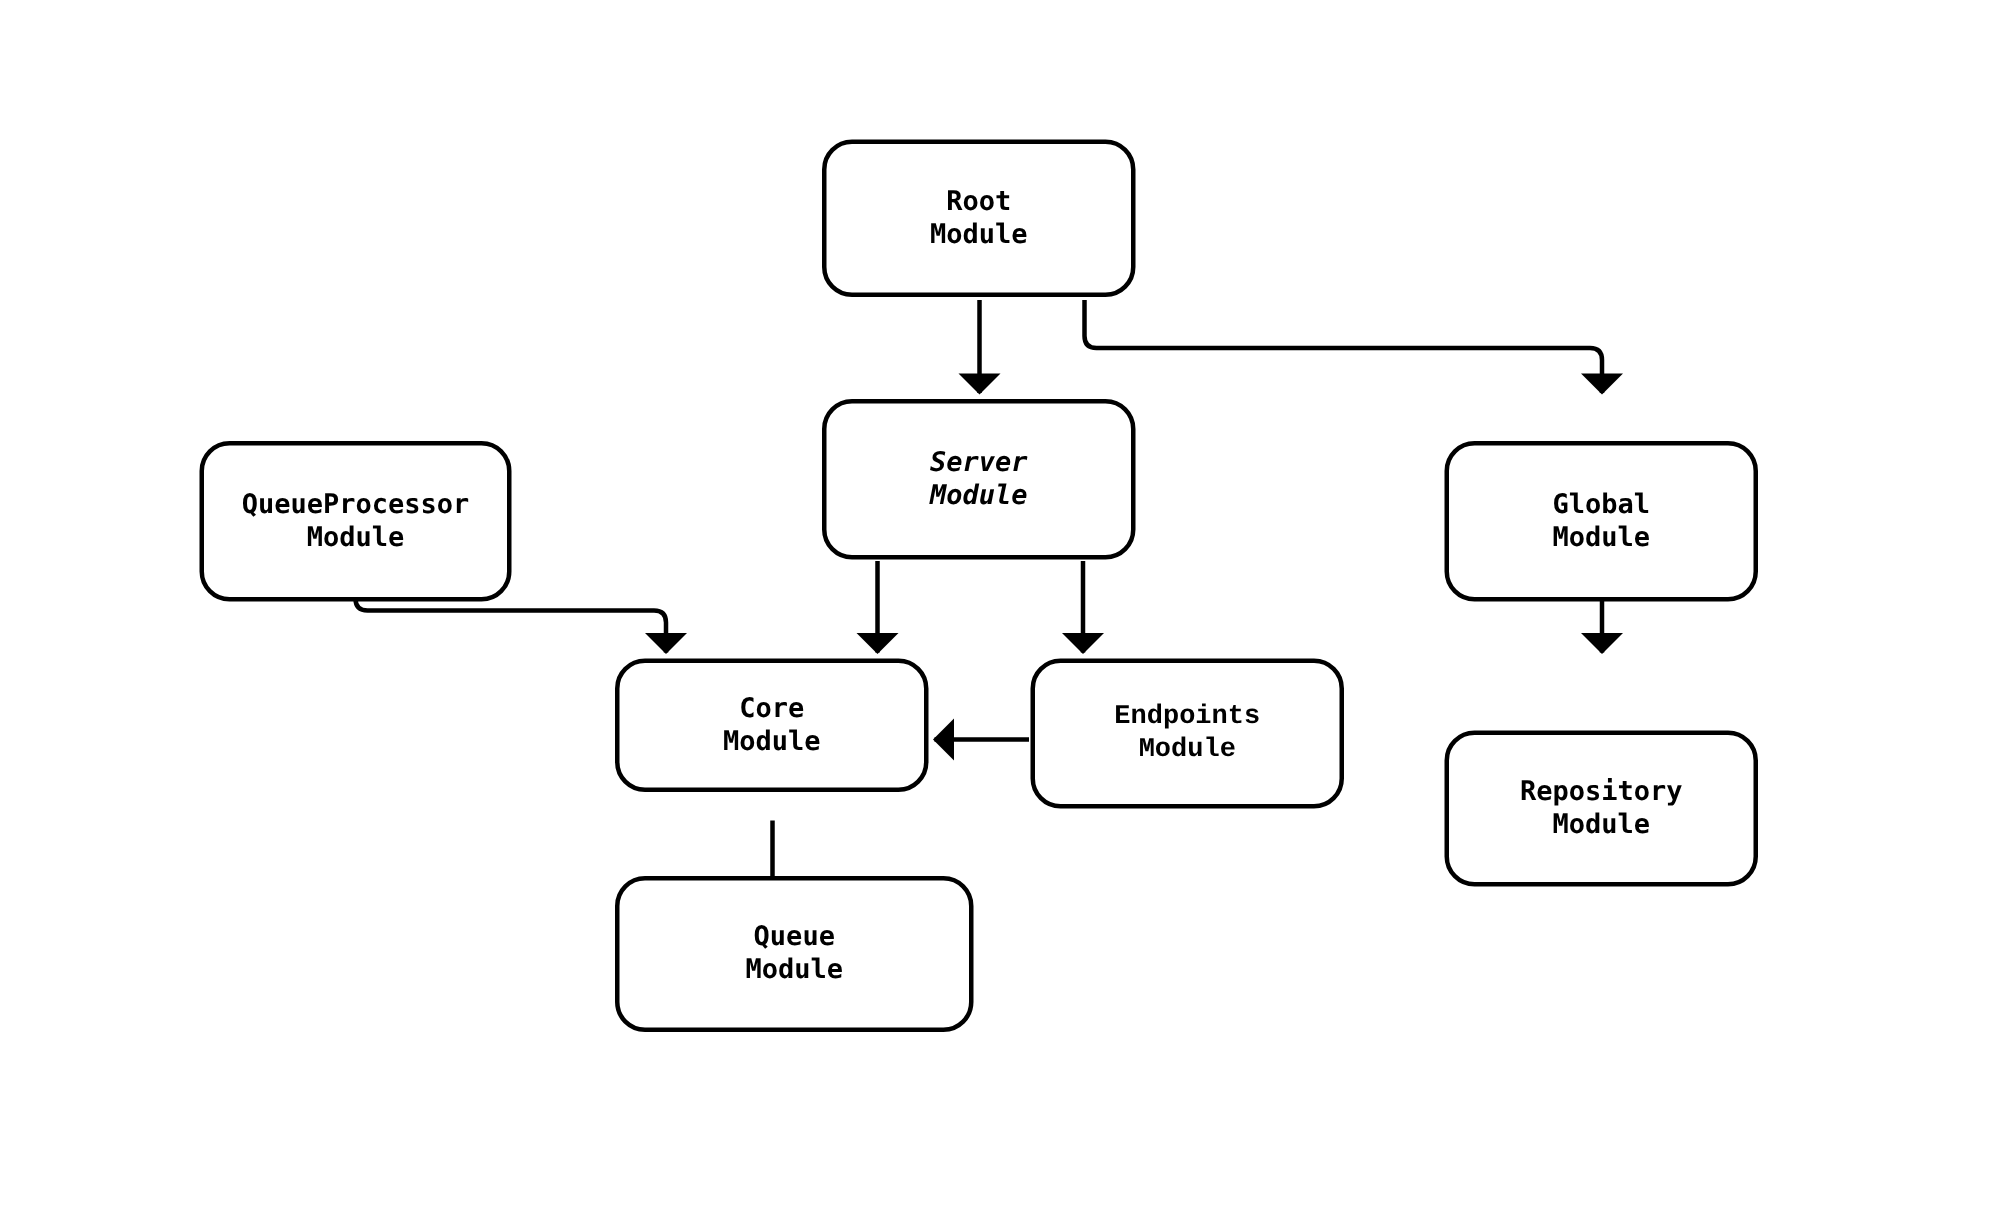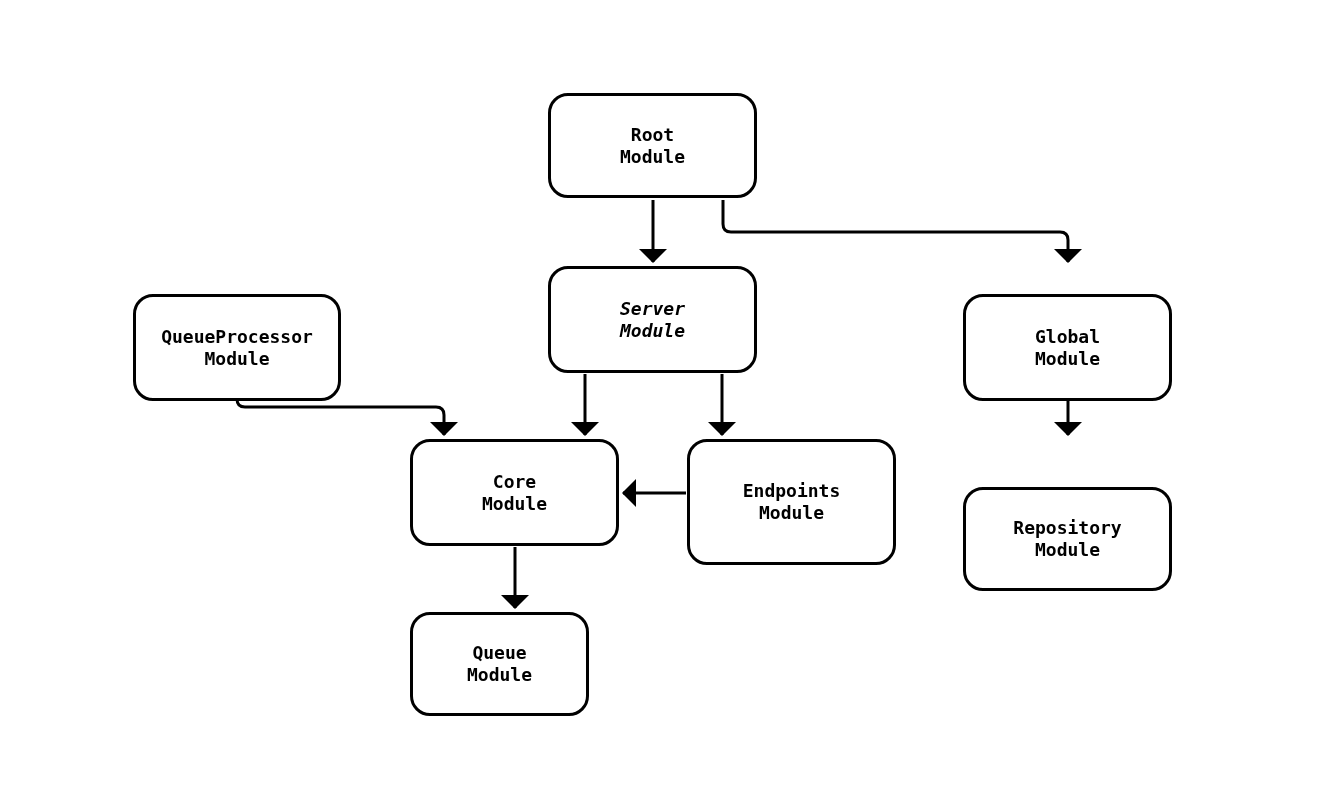--- a/index.html
+++ b/index.html
@@ -44,24 +44,24 @@
     font-weight: bold;
     color: #000000;
     text-align: center;
     white-space: pre-line;
   }
   
   #n-root         { left: 548px; top:  93px; width: 209px; height: 105px; }
   #n-queueproc    { left: 133px; top: 266px; width: 208px; height: 107px; margin-top: 28px; }
   #n-server       { left: 548px; top: 266px; width: 209px; height: 107px; font-style: italic; }
   #n-global       { left: 963px; top: 266px; width: 209px; height: 107px; margin-top: 28px; }
-  #n-core         { left: 410px; top: 439px; width: 209px; height: 107px; }
-  #n-endpoints    { left: 687px; top: 439px; width: 209px; height: 126px; }
+  #n-core         { left: 410px; top: 439px; width: 209px; height: 89px; }
+  #n-endpoints    { left: 687px; top: 439px; width: 209px; height: 100px; font-family: Liberation Mono, monospace; }
   #n-repository   { left: 963px; top: 439px; width: 209px; height: 104px; margin-top: 48px; }
-  #n-queue        { left: 410px; top: 612px; width: 179px; height: 104px; }
+  #n-queue        { left: 410px; top: 584px; width: 239px; height: 104px; }
 </style>
 </head>
 <body>
 
 <div class="canvas">
 
   <svg class="edges-layer" width="1337" height="809" viewBox="0 0 1337 809" xmlns="http://www.w3.org/2000/svg">
     <defs>
       <marker id="arrowhead" markerUnits="userSpaceOnUse" markerWidth="16" markerHeight="30" viewBox="0 0 16 30" refX="14" refY="15" orient="auto">
         <path d="M1,1 L15,15 L1,29 Z" fill="#000000"></path>

